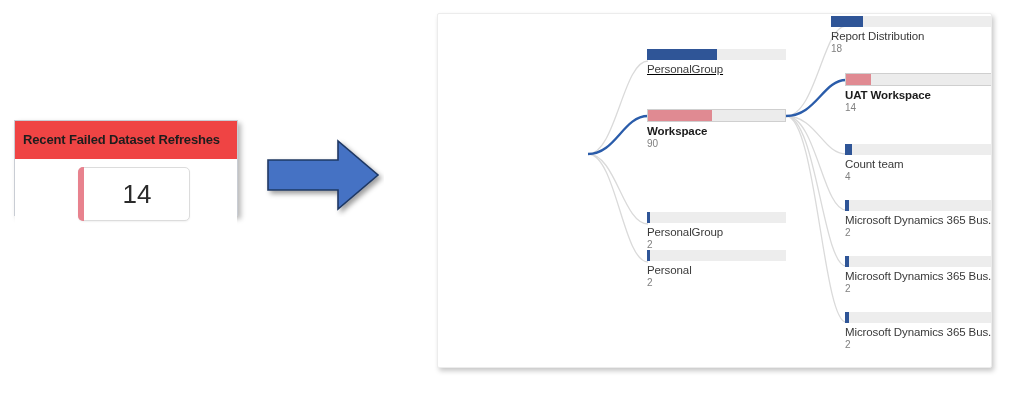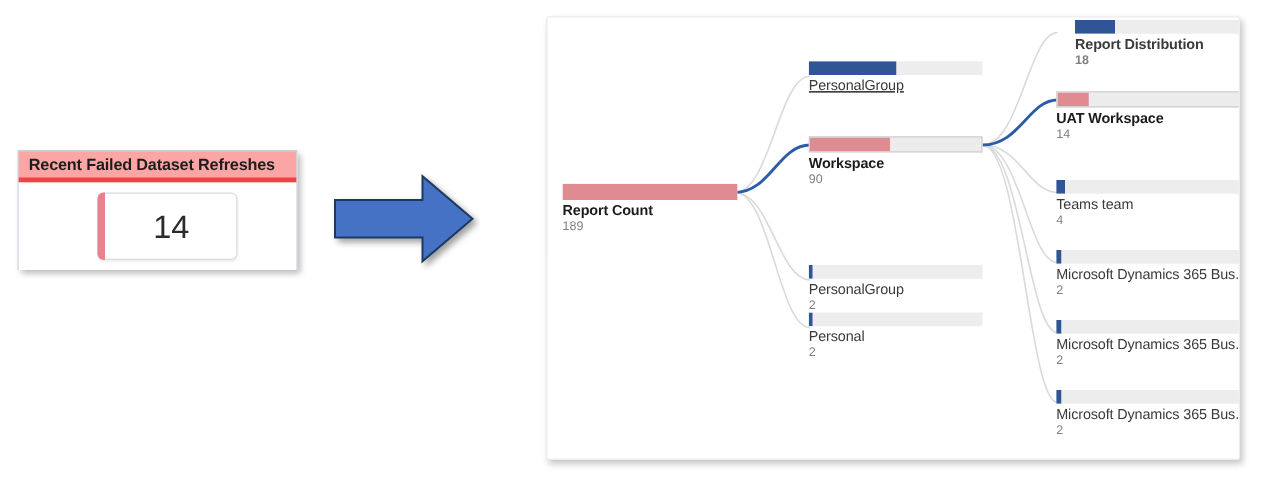--- a/index.html
+++ b/index.html
@@ -15,23 +15,23 @@
   
   .kpi-card {
     position: absolute;
     left: 14px; top: 120px;
     width: 224px; height: 96px;
     background: #ffffff;
     border: 1px solid #c9cdd4;
     box-shadow: 3px 3px 5px rgba(0,0,0,0.28);
   }
   .kpi-header {
-    height: 25px;
-    background: #fca5a5;
-    border-bottom: 4px solid #ef4444;
+    height: 38px;
+    background: #ef4444;
+    border-bottom: 1px solid #ef4444;
     display: flex; align-items: center;
     padding-left: 8px;
     font-size: 13px; font-weight: bold;
     color: #1d1d1d;
     letter-spacing: -0.15px;
     white-space: nowrap;
   }
   .kpi-body {
     height: 70px;
     display: flex; align-items: center; justify-content: center;
@@ -148,27 +148,20 @@
         <path d="M348,102 C378,102 385,308 408,308" fill="none" stroke="#dadada" stroke-width="1.3"></path>
         <path d="M348,102 C378,102 385,66  408,66" fill="none" stroke="#2a5caa" stroke-width="2.3"></path>
 
         <path d="M548,66 C562,66 566,14  580,14" fill="none" stroke="#e0e0e0" stroke-width="1.2"></path>
         <path d="M548,66 C562,66 566,34  580,34" fill="none" stroke="#e0e0e0" stroke-width="1.2"></path>
         <path d="M548,66 C562,66 566,54  580,54" fill="none" stroke="#e0e0e0" stroke-width="1.2"></path>
         <path d="M548,66 C562,66 566,78  580,78" fill="none" stroke="#e0e0e0" stroke-width="1.2"></path>
         <path d="M548,66 C562,66 566,98  580,98" fill="none" stroke="#e0e0e0" stroke-width="1.2"></path>
       </svg>
 
-      <div class="node root-node" style="left:12px; top:133px; width:140px;">
-        <div class="bar">
-          <div class="fill" style="width:100%; background:#e08a92;"></div>
-        </div>
-        <div class="node-label bold">Report Count</div>
-        <div class="node-value">189</div>
-      </div>
 
       <div class="node" style="left:209px; top:35px; width:139px;text-decoration:underline;">
         <div class="bar">
           <div class="fill" style="width:50%; background:#2f5597;"></div>
         </div>
         <div class="node-label">PersonalGroup</div>
       </div>
 
       <div class="node" style="left:209px; top:95px; width:139px;">
         <div class="bar sel">
@@ -187,41 +180,41 @@
       </div>
 
       <div class="node" style="left:209px; top:236px; width:139px;">
         <div class="bar">
           <div class="fill" style="width:2.2%; background:#2f5597;"></div>
         </div>
         <div class="node-label">Personal</div>
         <div class="node-value">2</div>
       </div>
 
-      <div class="node" style="left:422px; top:2px; width:160px;font-weight:bold;">
+      <div class="node" style="left:393px; top:2px; width:160px;">
         <div class="bar">
           <div class="fill" style="width:20%; background:#2f5597;"></div>
         </div>
         <div class="node-label">Report Distribution</div>
         <div class="node-value">18</div>
       </div>
 
       <div class="node" style="left:407px; top:59px; width:160px;">
         <div class="bar sel">
           <div class="fill" style="width:16%; background:#e08a92;"></div>
         </div>
         <div class="node-label bold">UAT Workspace</div>
         <div class="node-value">14</div>
       </div>
 
       <div class="node" style="left:407px; top:130px; width:160px;">
         <div class="bar">
           <div class="fill" style="width:4.5%; background:#2f5597;"></div>
         </div>
-        <div class="node-label">Teams team</div>
+        <div class="node-label">Count team</div>
         <div class="node-value">4</div>
       </div>
 
       <div class="node" style="left:407px; top:186px; width:160px;">
         <div class="bar">
           <div class="fill" style="width:2.6%; background:#2f5597;"></div>
         </div>
         <div class="node-label">Microsoft Dynamics 365 Bus...</div>
         <div class="node-value">2</div>
       </div>

